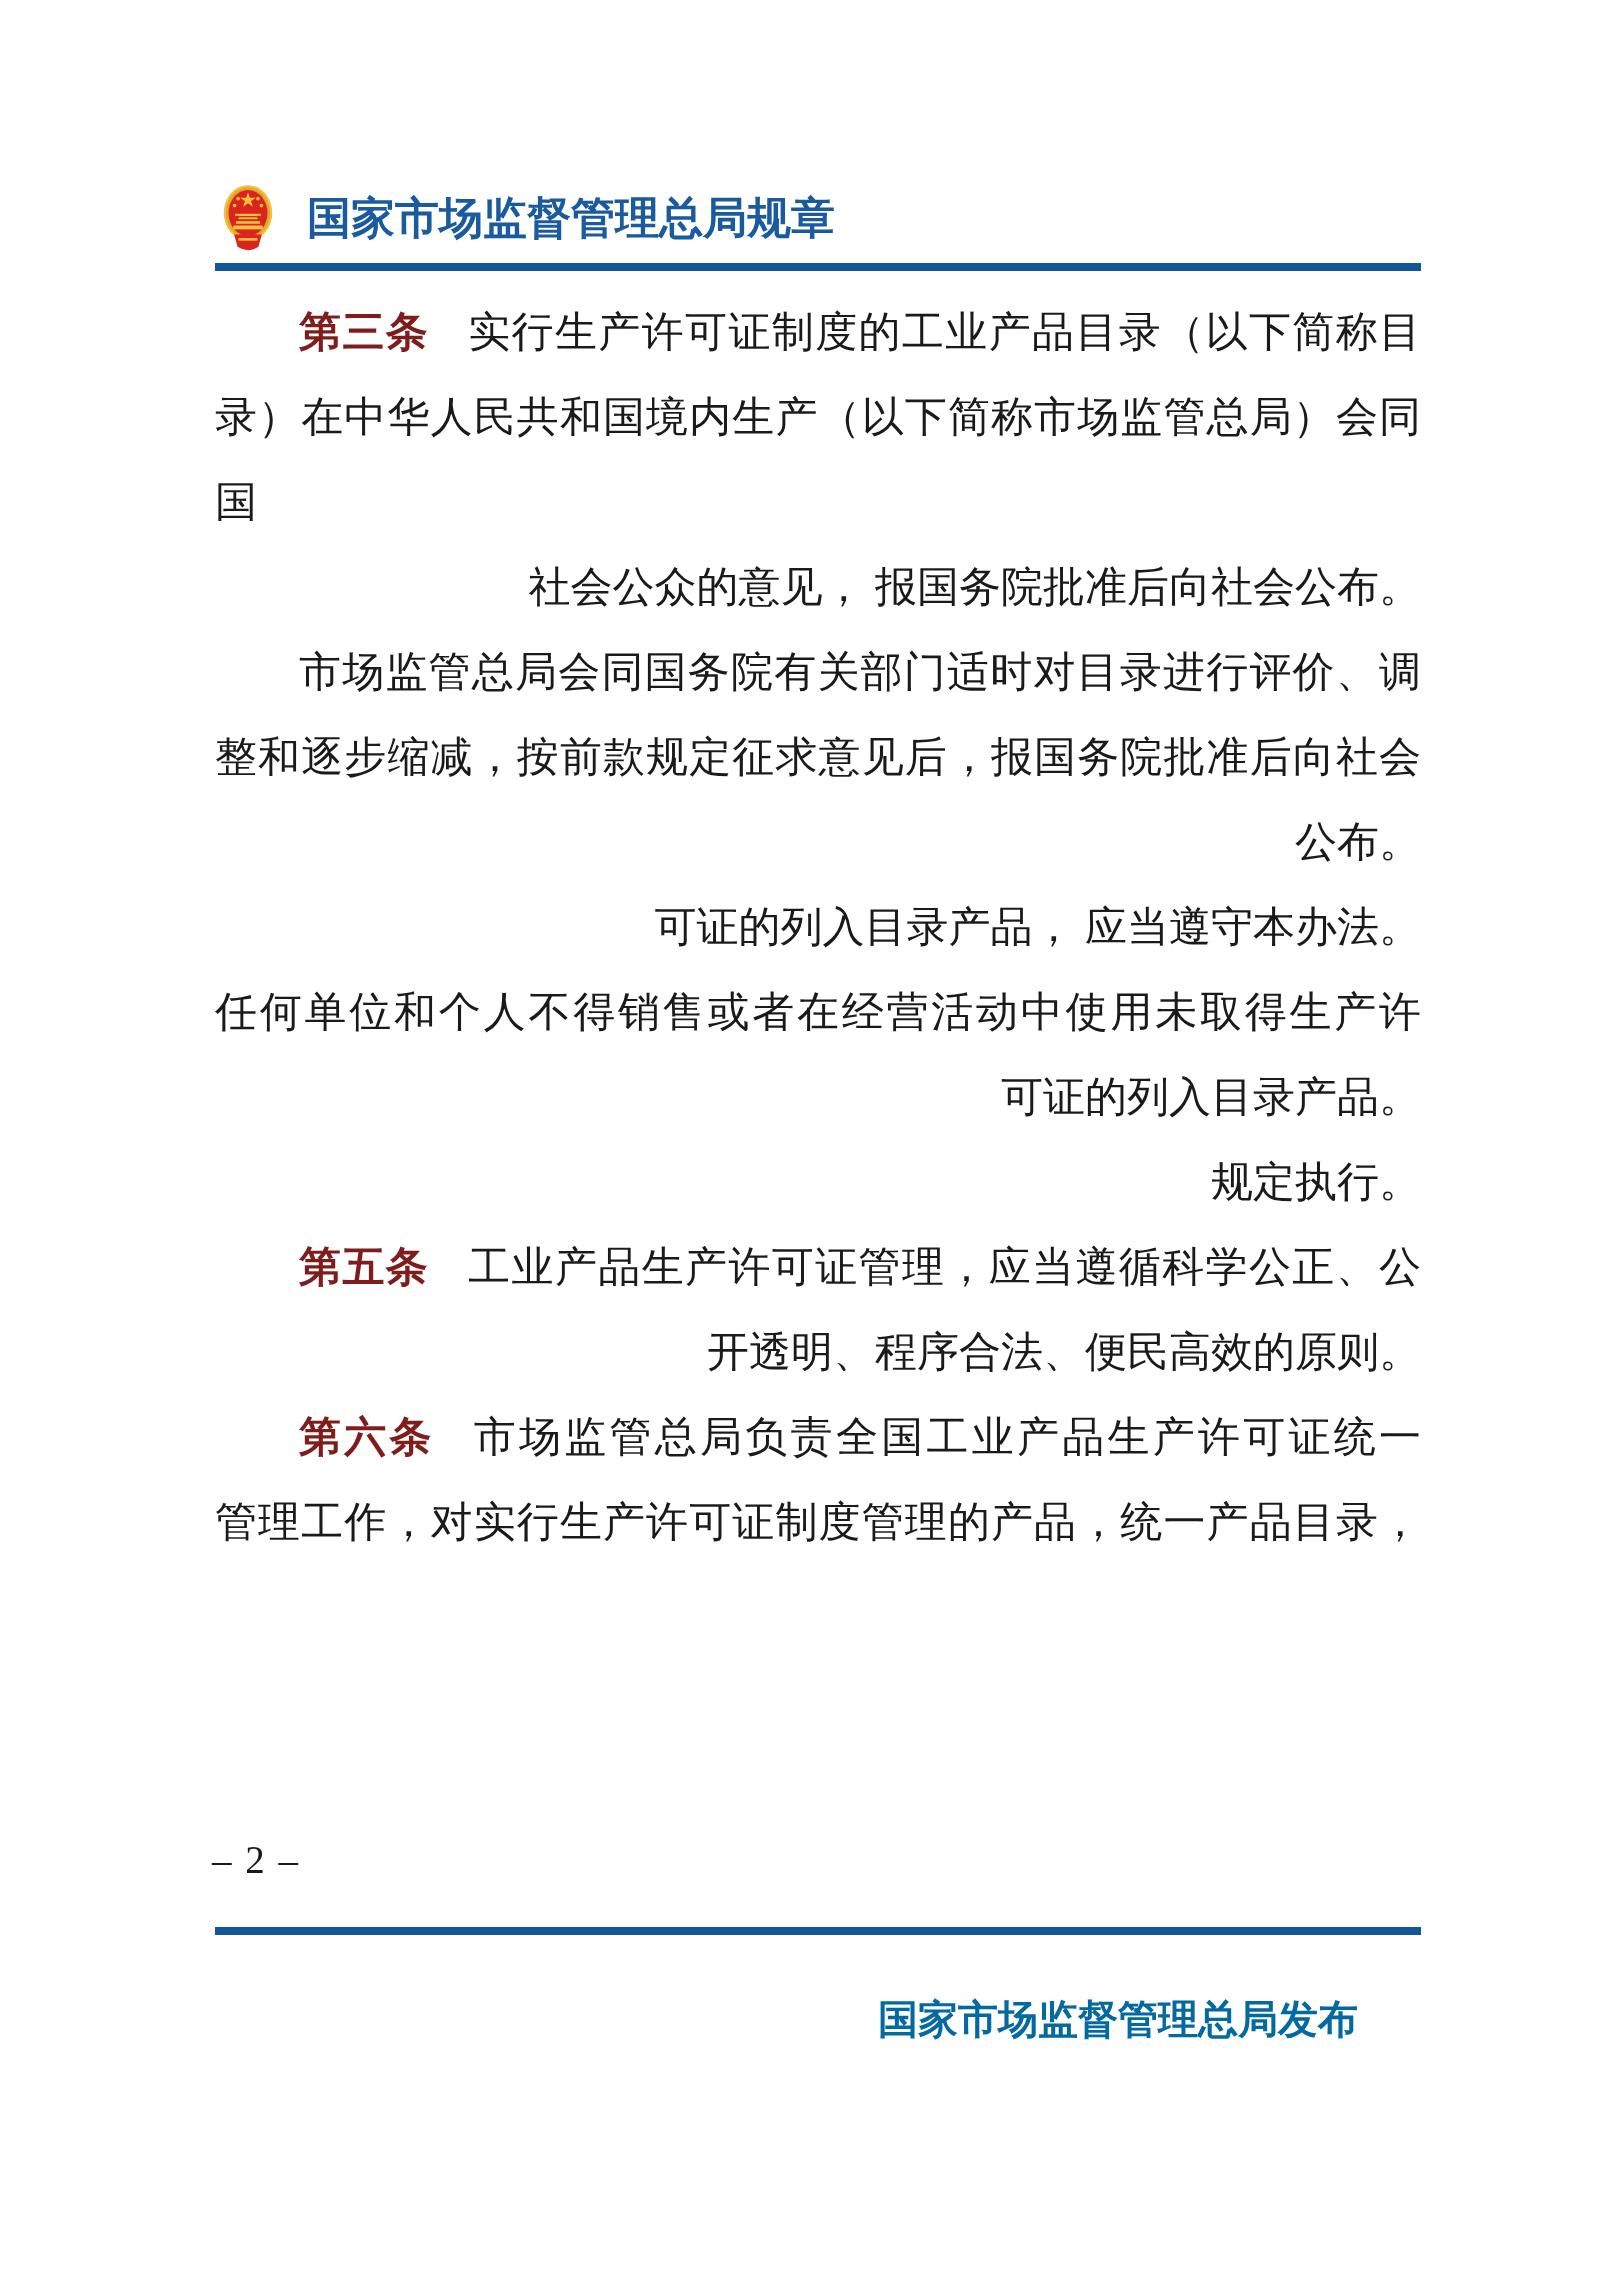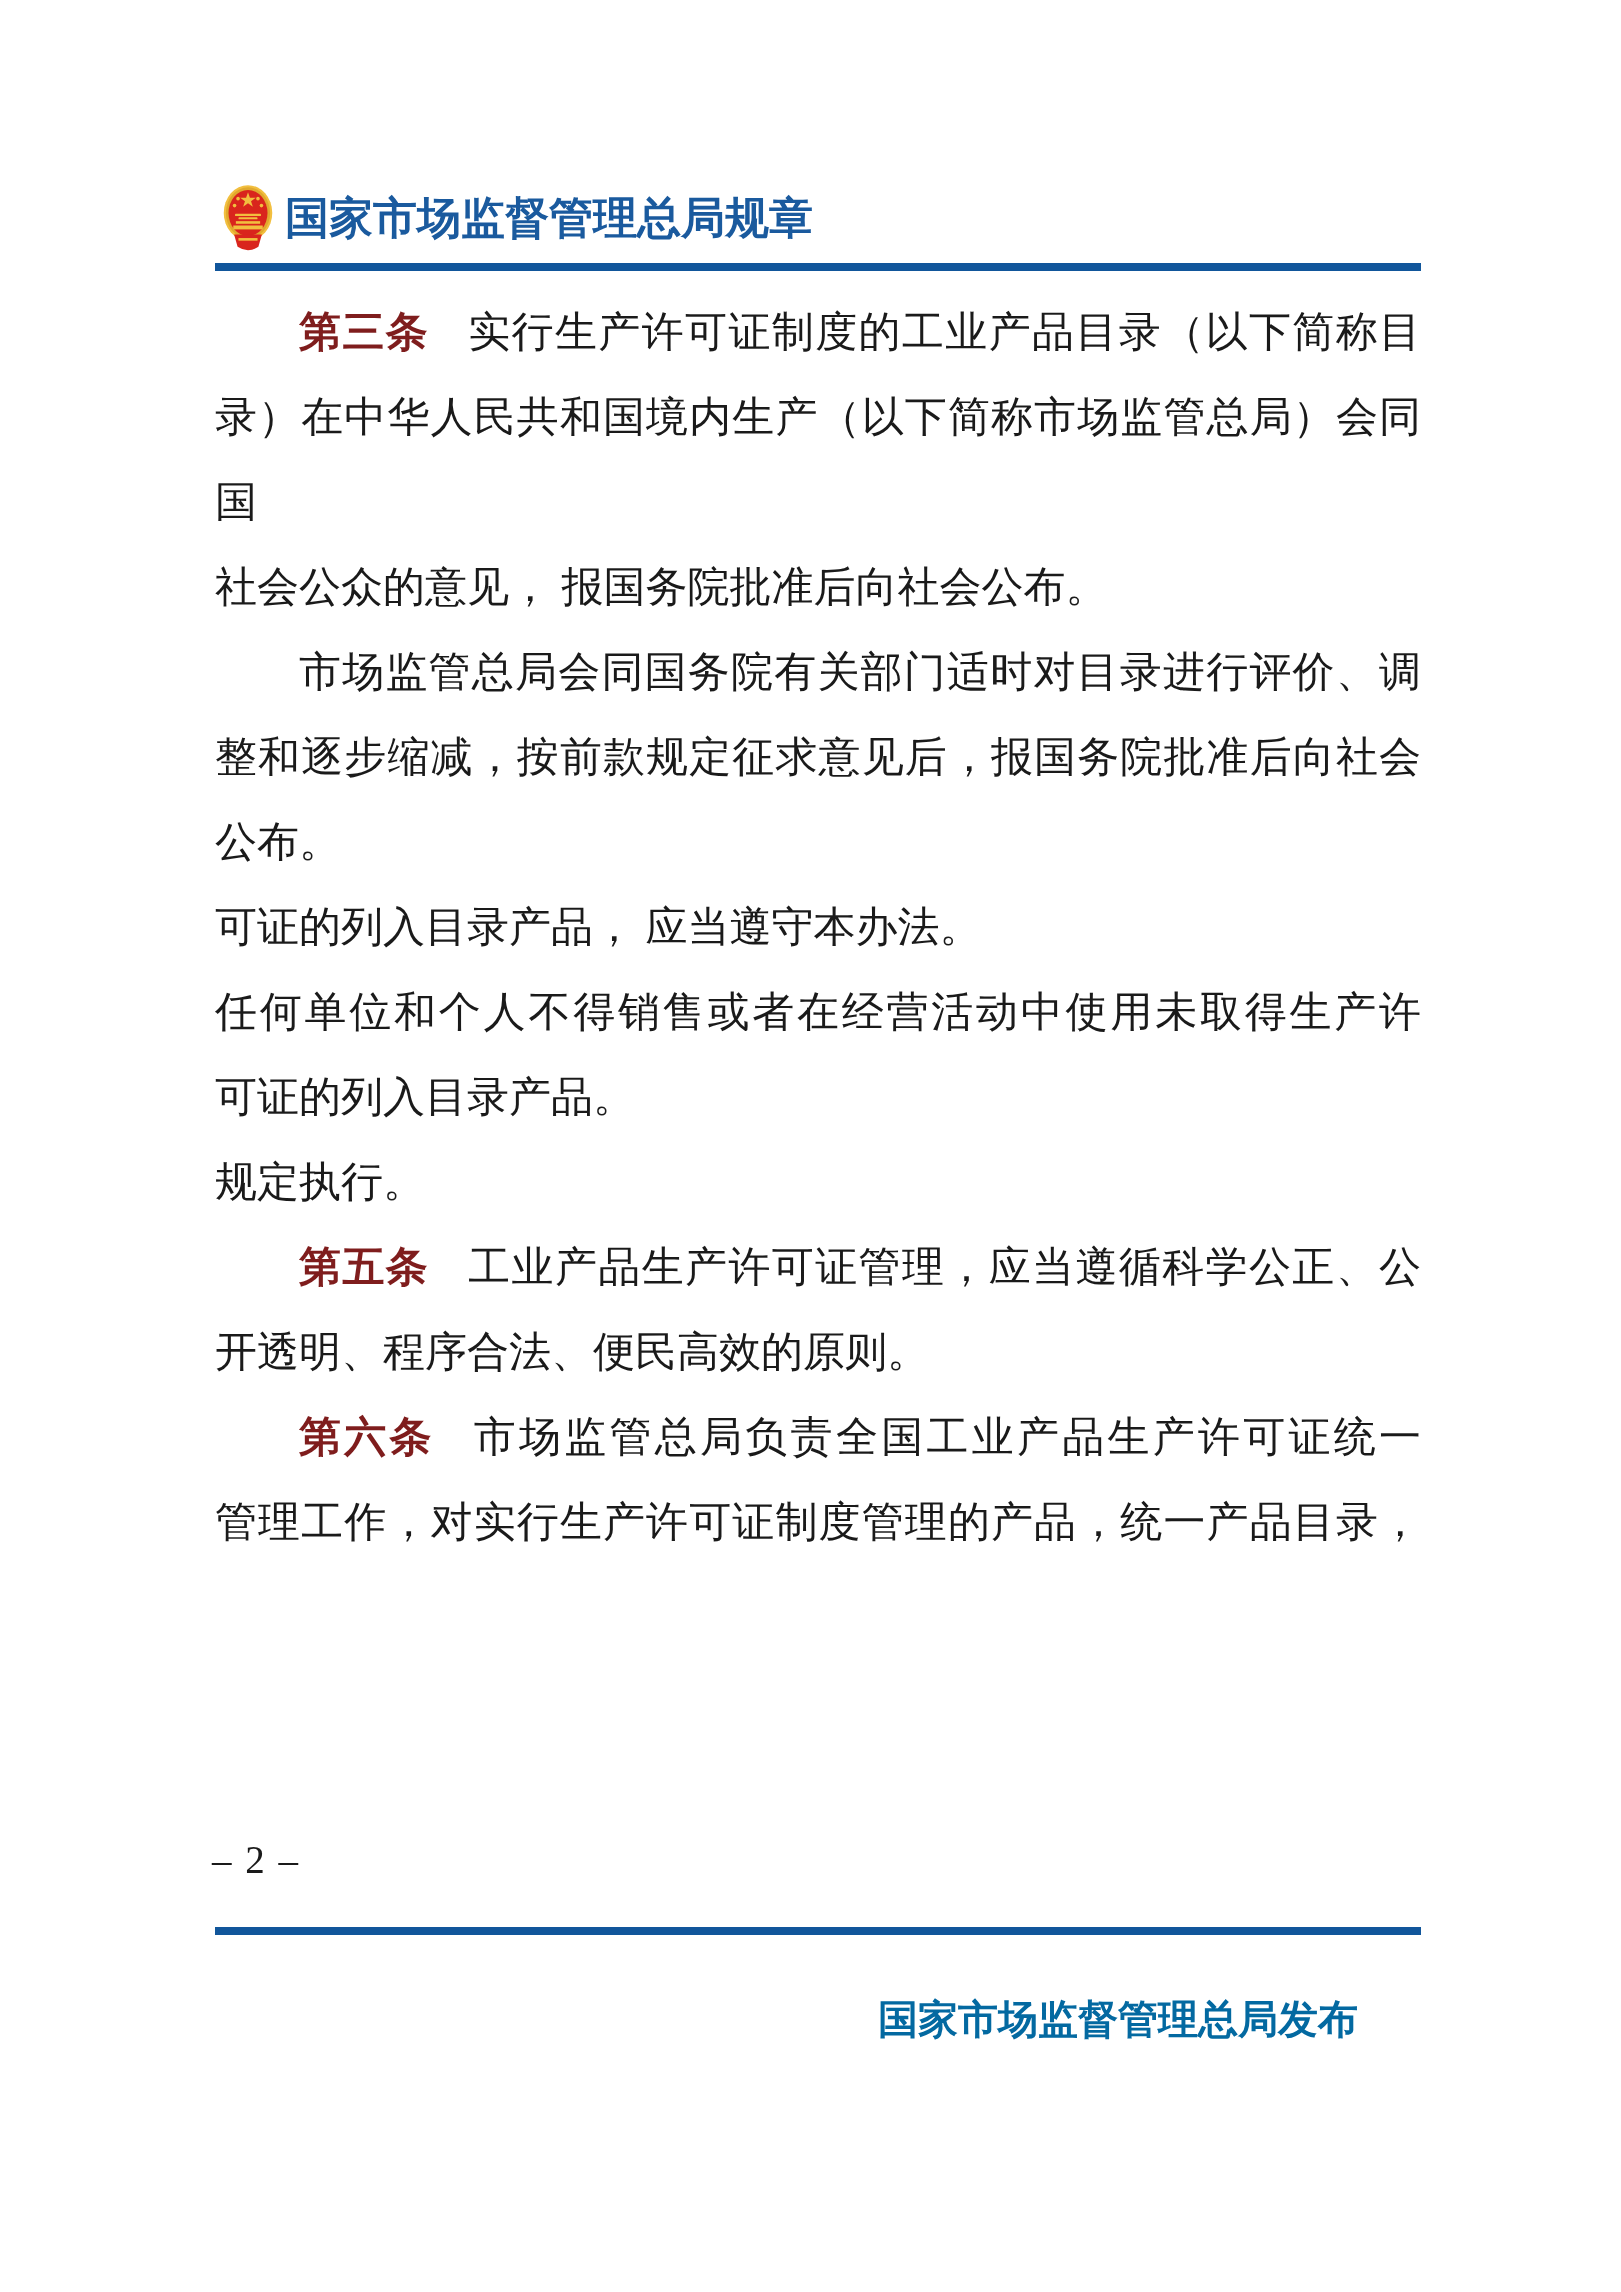--- a/index.html
+++ b/index.html
@@ -13,21 +13,21 @@
   }
 
   
   .header-row {
     position: absolute;
     left: 222px;
     top: 182px;
     height: 73px;
     display: flex;
     align-items: center;
-    gap: 11px;
+    gap: 33px;
   }
   .emblem { width: 52px; height: 70px; display: block; }
   .doc-type {
     font-size: 44px;
     font-weight: 700;
     color: #1a5a9e;
     letter-spacing: 0px;
     white-space: nowrap;
     line-height: 1;
   }
@@ -46,21 +46,21 @@
     position: absolute;
     left: 215px;
     top: 290px;
     width: 1206px;
     font-size: 42px;
     line-height: 85px;
     color: #1a1a1a;
   }
   .line {
     white-space: normal;
-    text-align: left;
+    text-align: right;
   }
   .line.full {
     text-align: justify;
     text-align-last: justify;
   }
   .line.indent { text-indent: 84px; }
   .art-num {
     font-weight: 700;
     color: #7f1d1d;
     margin-right: 39px;

